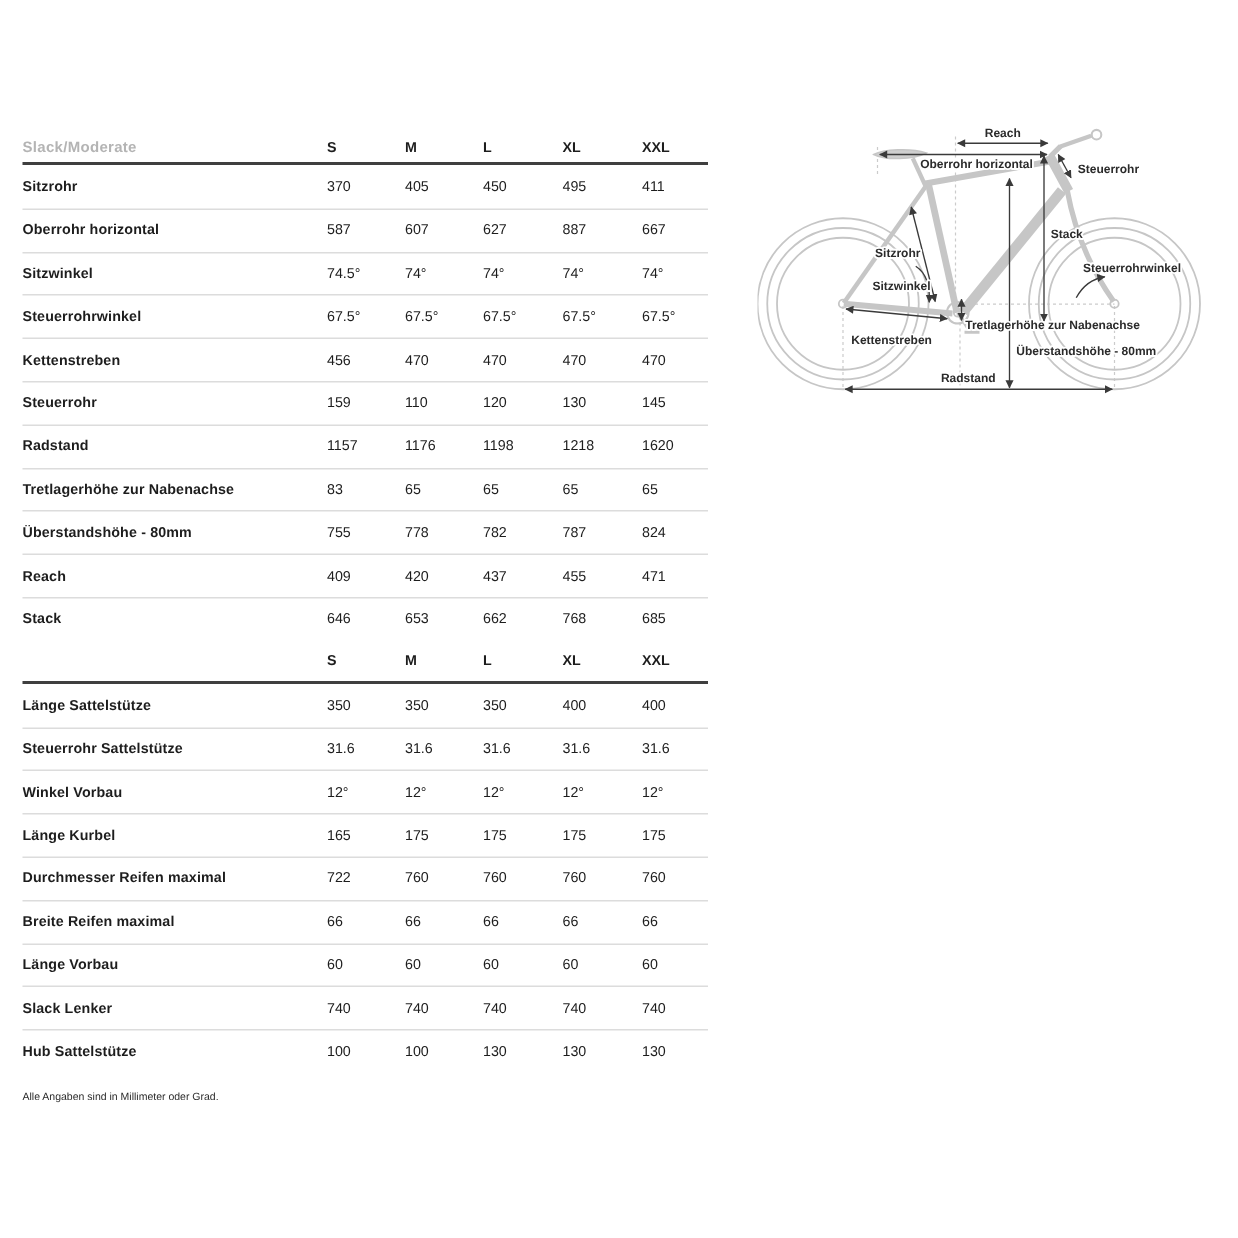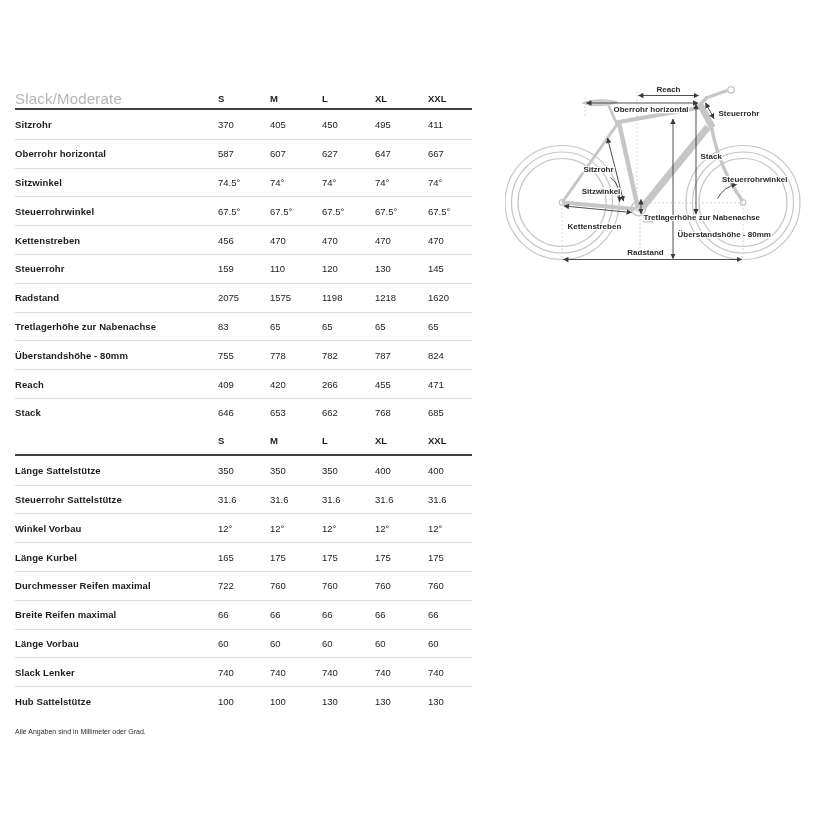--- a/index.html
+++ b/index.html
@@ -7,21 +7,21 @@
   body { width: 825px; height: 825px; font-family: "Liberation Sans", sans-serif; }
   .page { position: relative; width: 825px; height: 825px; background: #fff; overflow: hidden; }
 
   .tables { position: absolute; left: 15px; top: 88px; width: 457px; }
   .thead, .trow { display: grid; grid-template-columns: 203px 52px 52px 53px 53px 44px; align-items: center; }
   .thead { height: 22px; border-bottom: 2px solid #3f3f3f; }
   .thead.second { height: 29px; }
   .trow { height: 28.8px; }
   .trow + .trow { border-top: 1px solid #dcdcdc; }
   .cell { white-space: nowrap; overflow: hidden; }
-  .title { color: #b4b4b4; font-size: 15px; font-weight: 400; letter-spacing: .2px; }
+  .title { color: #b4b4b4; font-size: 10px; font-weight: 700; letter-spacing: .2px; }
   .col-h { font-weight: 700; font-size: 9.5px; color: #1d1d1d; }
   .label { font-weight: 700; font-size: 9.5px; color: #1d1d1d; letter-spacing: .1px; }
   .val { font-size: 9.5px; font-weight: 400; color: #1d1d1d; }
 
   .footnote { position: absolute; left: 15px; top: 728px; font-size: 7px; color: #2b2b2b; }
 
   .diagram { position: absolute; left: 505px; top: 72px; width: 320px; height: 200px; }
   .diagram .bike { stroke: #c6c6c6; fill: none; }
   .diagram .dash { stroke: #cbcbcb; stroke-width: .8; stroke-dasharray: 2 2; fill: none; }
   .diagram .meas { stroke: #3a3a3a; stroke-width: .9; fill: none; }
@@ -49,21 +49,21 @@
           <div class="cell val">405</div>
           <div class="cell val">450</div>
           <div class="cell val">495</div>
           <div class="cell val">411</div>
         </div>
         <div class="trow">
           <div class="cell label">Oberrohr horizontal</div>
           <div class="cell val">587</div>
           <div class="cell val">607</div>
           <div class="cell val">627</div>
-          <div class="cell val">647</div>
+          <div class="cell val">887</div>
           <div class="cell val">667</div>
         </div>
         <div class="trow">
           <div class="cell label">Sitzwinkel</div>
           <div class="cell val">74.5°</div>
           <div class="cell val">74°</div>
           <div class="cell val">74°</div>
           <div class="cell val">74°</div>
           <div class="cell val">74°</div>
         </div>
@@ -86,22 +86,22 @@
         <div class="trow">
           <div class="cell label">Steuerrohr</div>
           <div class="cell val">159</div>
           <div class="cell val">110</div>
           <div class="cell val">120</div>
           <div class="cell val">130</div>
           <div class="cell val">145</div>
         </div>
         <div class="trow">
           <div class="cell label">Radstand</div>
-          <div class="cell val">2075</div>
-          <div class="cell val">1575</div>
+          <div class="cell val">1157</div>
+          <div class="cell val">1176</div>
           <div class="cell val">1198</div>
           <div class="cell val">1218</div>
           <div class="cell val">1620</div>
         </div>
         <div class="trow">
           <div class="cell label">Tretlagerhöhe zur Nabenachse</div>
           <div class="cell val">83</div>
           <div class="cell val">65</div>
           <div class="cell val">65</div>
           <div class="cell val">65</div>
@@ -112,21 +112,21 @@
           <div class="cell val">755</div>
           <div class="cell val">778</div>
           <div class="cell val">782</div>
           <div class="cell val">787</div>
           <div class="cell val">824</div>
         </div>
         <div class="trow">
           <div class="cell label">Reach</div>
           <div class="cell val">409</div>
           <div class="cell val">420</div>
-          <div class="cell val">266</div>
+          <div class="cell val">437</div>
           <div class="cell val">455</div>
           <div class="cell val">471</div>
         </div>
         <div class="trow">
           <div class="cell label">Stack</div>
           <div class="cell val">646</div>
           <div class="cell val">653</div>
           <div class="cell val">662</div>
           <div class="cell val">768</div>
           <div class="cell val">685</div>

